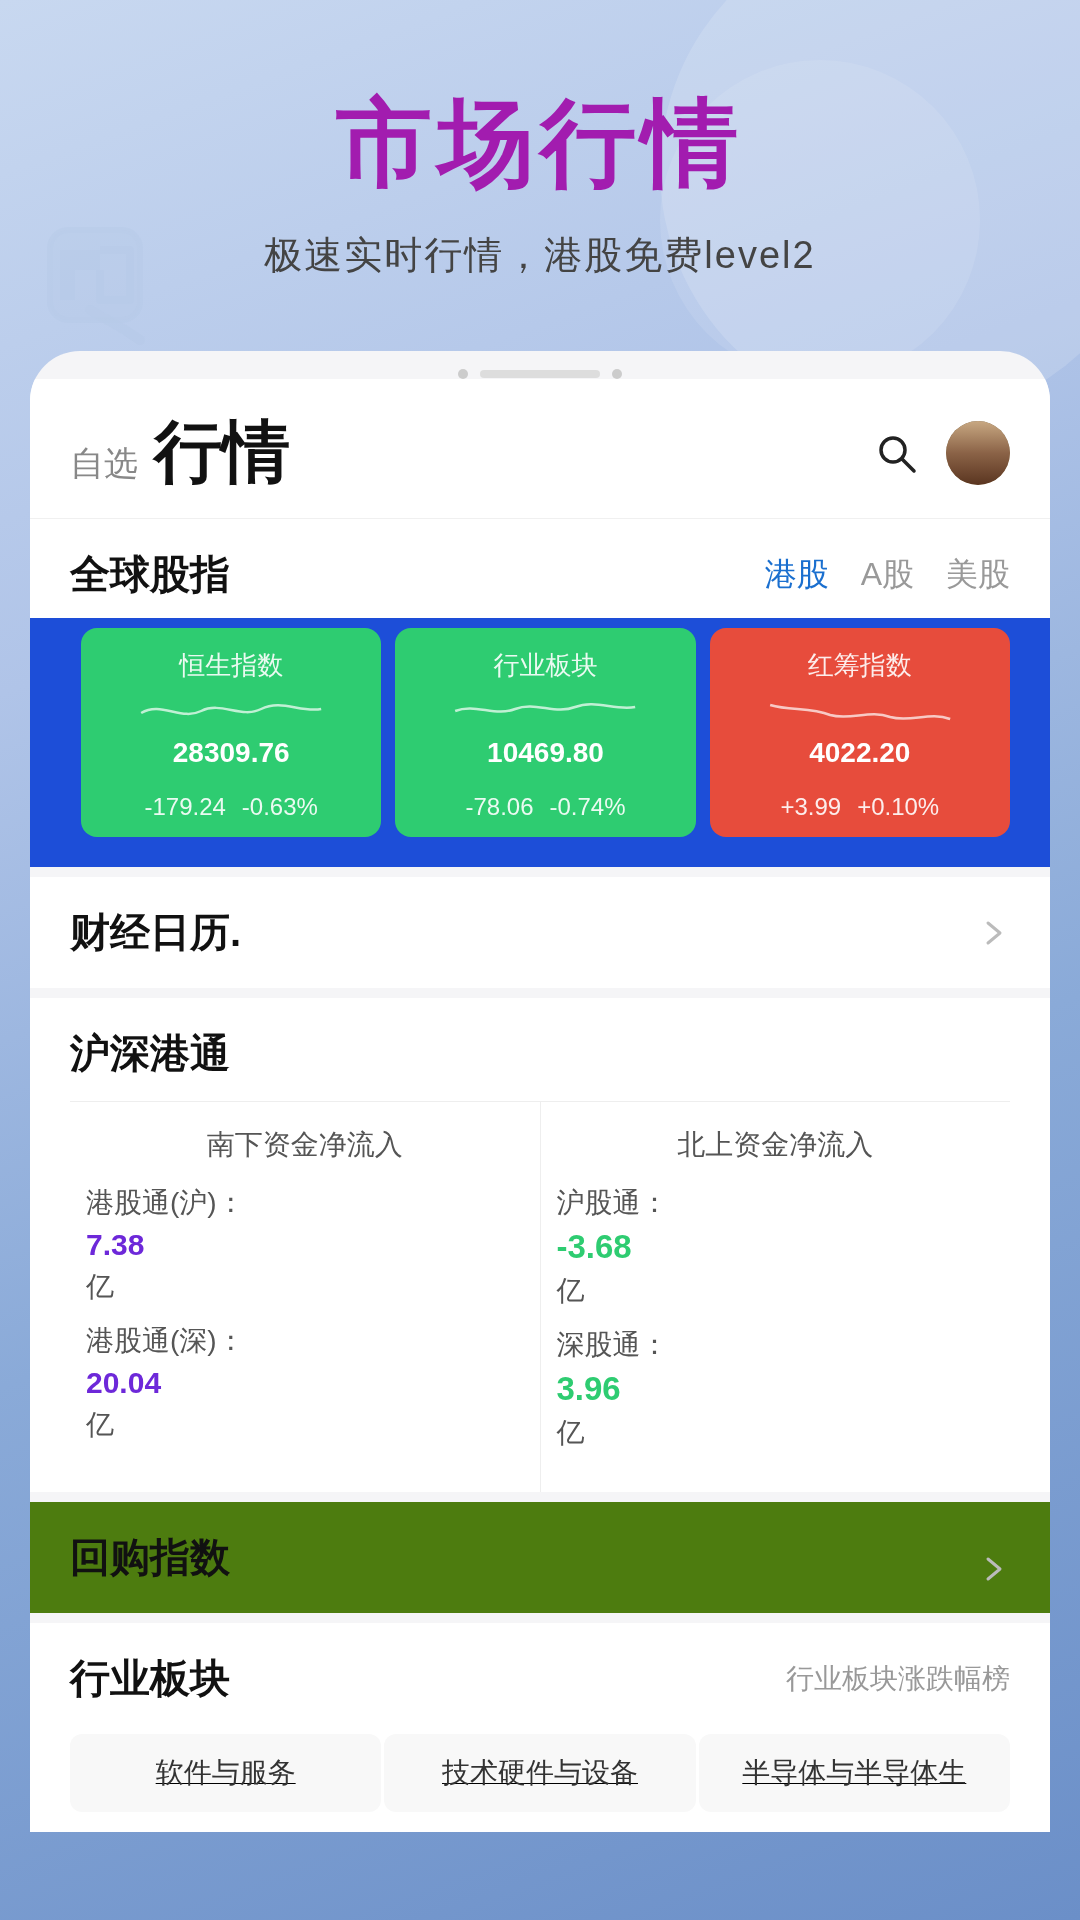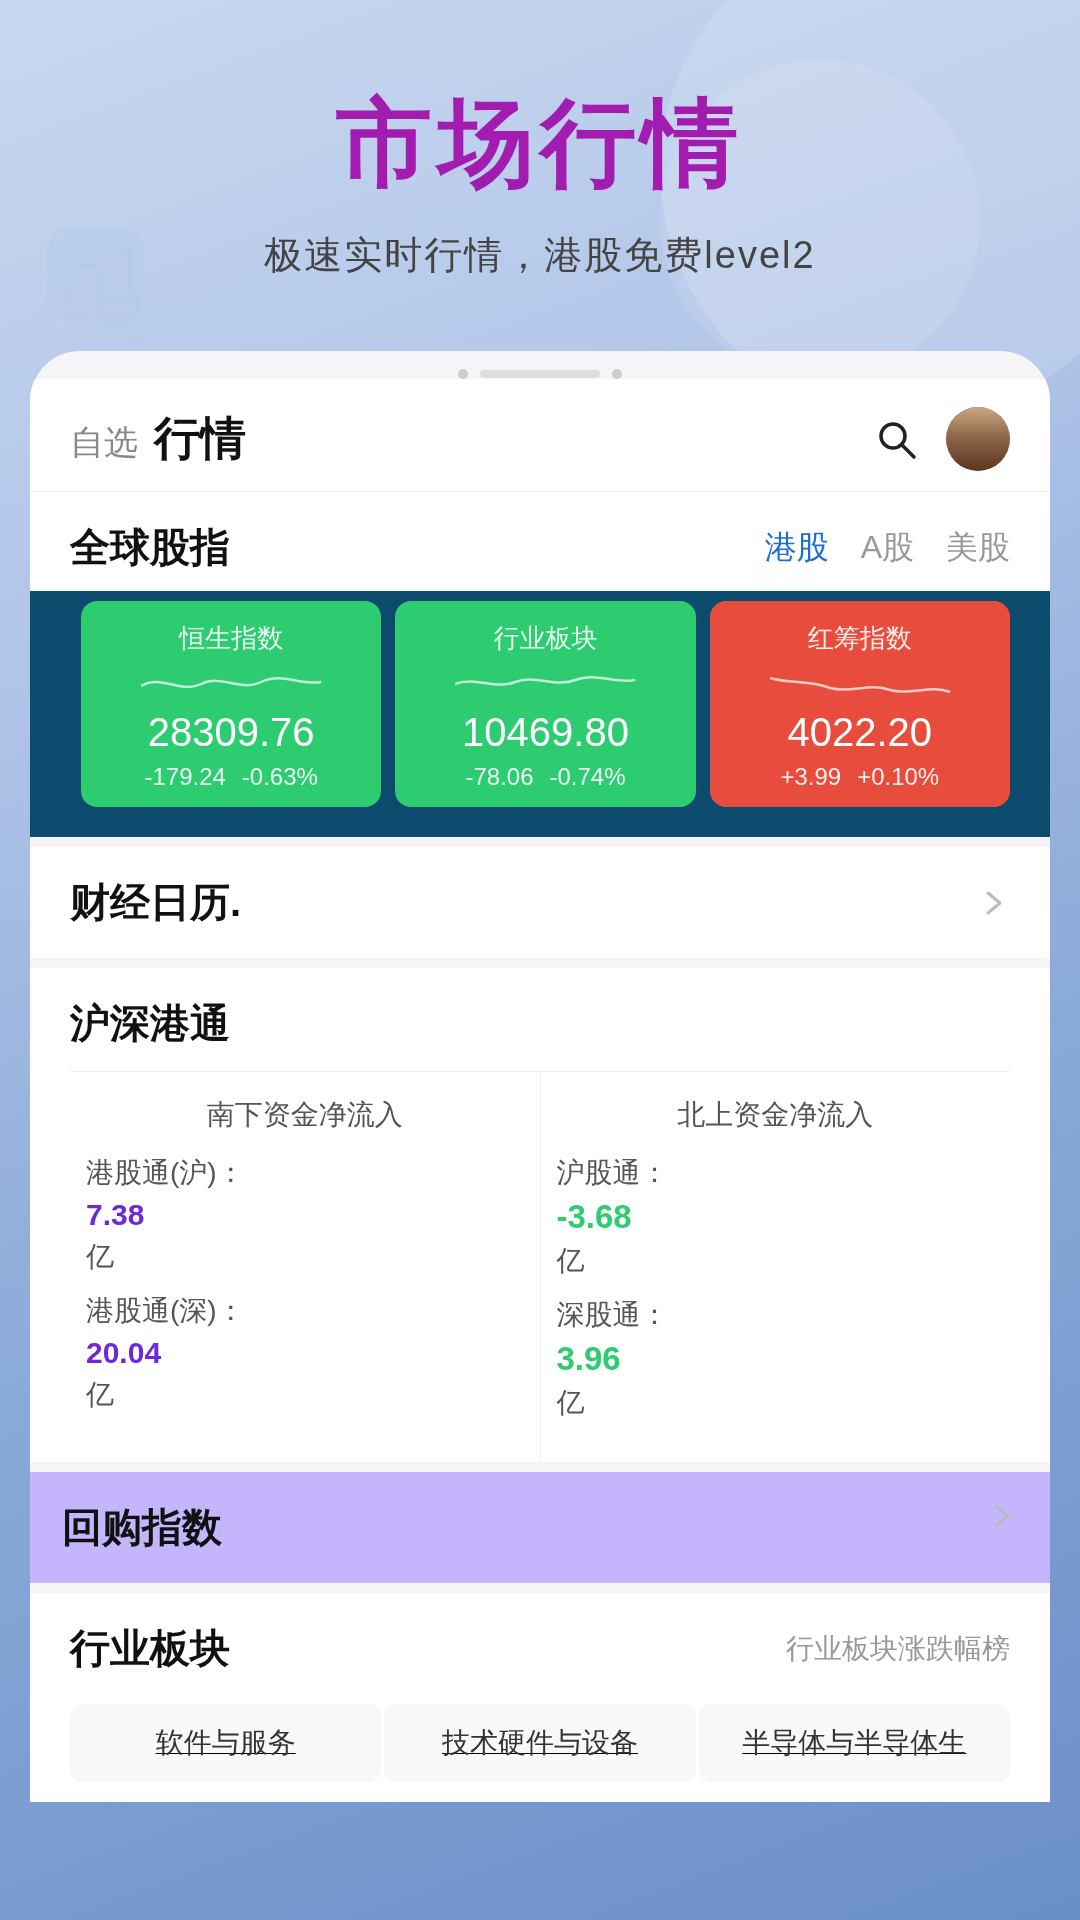--- a/index.html
+++ b/index.html
@@ -118,21 +118,21 @@
     .nav-left {
       display: flex;
       align-items: baseline;
       gap: 16px;
     }
     .nav-zixuan {
       font-size: 34px;
       color: #888;
     }
     .nav-main-title {
-      font-size: 46px;
+      font-size: 68px;
       font-weight: 700;
       color: #111;
     }
     .nav-right {
       display: flex;
       align-items: center;
       gap: 24px;
     }
     .search-icon-wrap {
       width: 52px; height: 52px;
@@ -181,21 +181,21 @@
     }
     .tab-item.active {
       color: #1a6fcf;
     }
 
     
     .stock-cards {
       display: flex;
       gap: 14px;
       padding: 10px 40px 30px 51px;
-      background: #0c4a6e;
+      background: #1d4ed8;
       overflow-x: auto;
     }
     .stock-card {
       flex: 1;
       min-width: 200px;
       border-radius: 16px;
       padding: 20px 20px 16px 20px;
       color: #fff;
       position: relative;
     }
@@ -210,25 +210,25 @@
     }
     .stock-wave {
       text-align: center;
       margin-bottom: 10px;
       height: 36px;
       display: flex;
       align-items: center;
       justify-content: center;
     }
     .stock-value {
-      font-size: 40px;
-      font-weight: 400;
+      font-size: 28px;
+      font-weight: 700;
       text-align: center;
       color: #fff;
-      margin-bottom: 8px;
+      margin-bottom: 24px;
     }
     .stock-changes {
       display: flex;
       justify-content: center;
       gap: 16px;
       font-size: 24px;
       color: rgba(255,255,255,0.9);
     }
 
     
@@ -301,24 +301,24 @@
       font-size: 33px;
       font-weight: 700;
     }
     .hk-unit {
       font-size: 28px;
       color: #555;
     }
 
     
     .buyback-section {
-      background: #c4b5fd;
-      padding: 28px 32px;
-      display: flex;
-      align-items: flex-start;
+      background: #4d7c0f;
+      padding: 28px 40px;
+      display: flex;
+      align-items: flex-end;
       justify-content: space-between;
       cursor: pointer;
     }
     .buyback-title {
       font-size: 40px;
       font-weight: 700;
       color: #111;
     }
 
     

